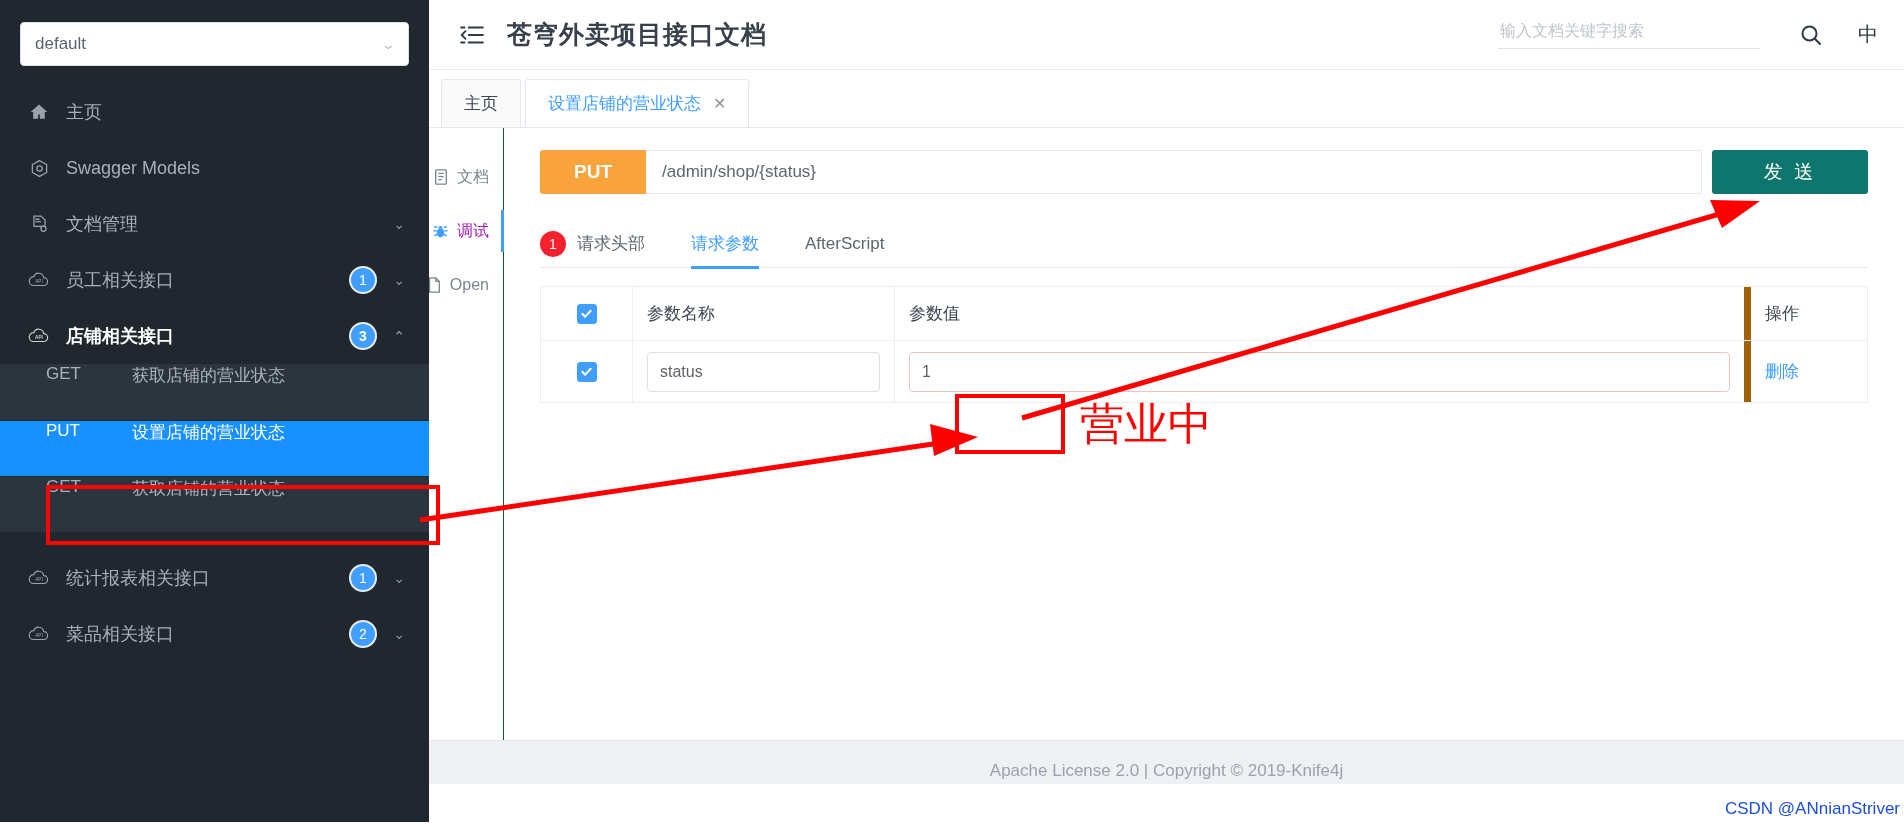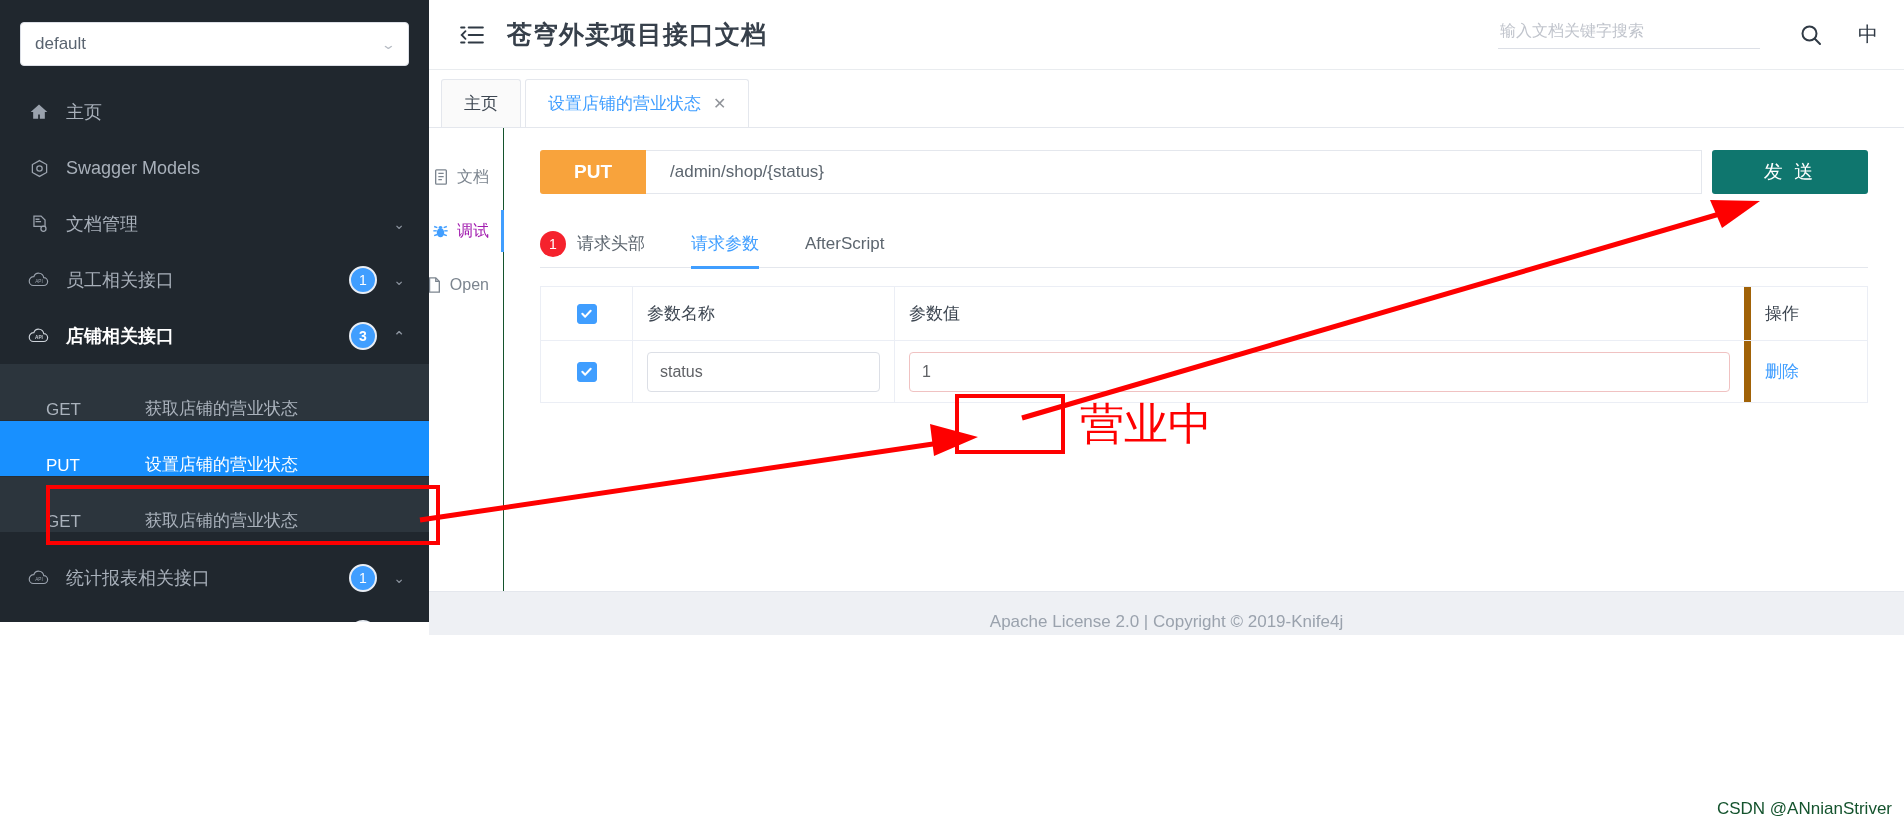--- a/index.html
+++ b/index.html
@@ -7,21 +7,21 @@
     margin: 0; padding: 0;
     width: 1904px; height: 833px;
     overflow: hidden;
     font-family: "Liberation Sans", "DejaVu Sans", sans-serif;
     background: #ffffff;
   }
   #app { position: relative; width: 1904px; height: 833px; display: flex; }
 
   
   #sidebar {
-    width: 429px; height: 622px;
+    width: 429px; height: 822px;
     background: #20272e;
     flex: 0 0 429px;
     position: relative;
     overflow: hidden;
   }
   .env-select {
     margin: 22px 20px 0 20px;
     height: 44px;
     background: #fff;
     border: 1px solid #dcdfe6;
@@ -62,40 +62,39 @@
     display: inline-flex; align-items: center; justify-content: center;
     margin-right: 14px;
     border: 2px solid #e9eef5;
     flex: 0 0 28px;
   }
   .nav-arrow { color: #8a929d; font-size: 14px; width: 16px; text-align: center; }
 
   
   .api-item {
     height: 56px;
-    display: flex; align-items: flex-end;
+    display: flex; align-items: flex-start;
     background: #2c353d;
     color: #aab2bc;
     font-size: 17px;
     cursor: pointer;
     padding-left: 46px;
     position: relative;
-    gap: 13px;
   }
   .api-item + .api-item { border-top: 1px solid #262e35; }
   .api-item .method { width: 86px; flex: 0 0 86px; }
   .api-item.selected {
     background: #1890ff; color: #fff;
   }
   .api-item.selected .method { color: #fff; }
   .spacer-dark { height: 18px; background: #20272e; }
 
   
   #main {
-    flex: 1 1 auto; height: 635px;
+    flex: 1 1 auto; height: 784px;
     background: #fff;
     display: flex; flex-direction: column;
     position: relative;
     overflow: hidden;
   }
   .topbar {
     height: 70px; flex: 0 0 70px;
     display: flex; align-items: center;
     border-bottom: 1px solid #e9ecef;
     padding: 0 26px 0 30px;
@@ -193,21 +192,21 @@
     width: 106px; flex: 0 0 106px;
     background: #f8a33c; color: #fff;
     font-size: 19px; font-weight: bold;
     display: flex; align-items: center; justify-content: center;
     border-radius: 3px 0 0 3px;
   }
   .url-input {
     flex: 1 1 auto; min-width: 0;
     border: 1px solid #e4e7ed; border-left: none;
     font-size: 17px; color: #5d666f;
-    padding: 0 24px;
+    padding: 0 16px;
     outline: none;
     font-family: "Liberation Sans", sans-serif;
   }
   .send-btn {
     width: 156px; flex: 0 0 156px;
     background: #0f766e; color: #fff;
     font-size: 19px;
     display: flex; align-items: center; justify-content: center;
     border-radius: 3px; margin-left: 10px;
     cursor: pointer; letter-spacing: 3px;
@@ -304,22 +303,22 @@
   
   #overlay { position: absolute; inset: 0; pointer-events: none; }
   .ann-box {
     position: absolute; border: 4px solid #fe0000; background: transparent;
   }
   .ann-text {
     position: absolute; color: #fe0000;
     font-size: 44px; white-space: nowrap;
   }
   .watermark {
-    position: absolute; right: 12px; bottom: 14px;
-    color: #14532d; font-size: 17px;
+    position: absolute; right: 4px; bottom: 14px;
+    color: #1d4ed8; font-size: 17px;
   }
 </style>
 </head>
 <body>
 
 <div id="app">
 
   <aside id="sidebar">
 
     <div class="env-select">

